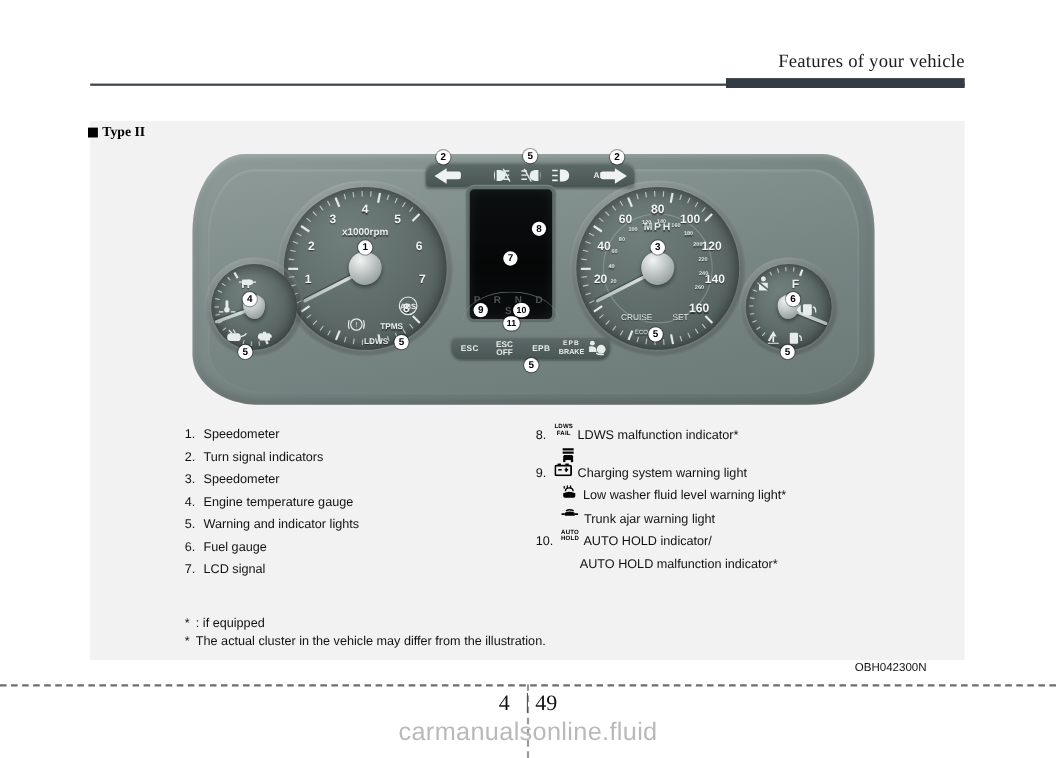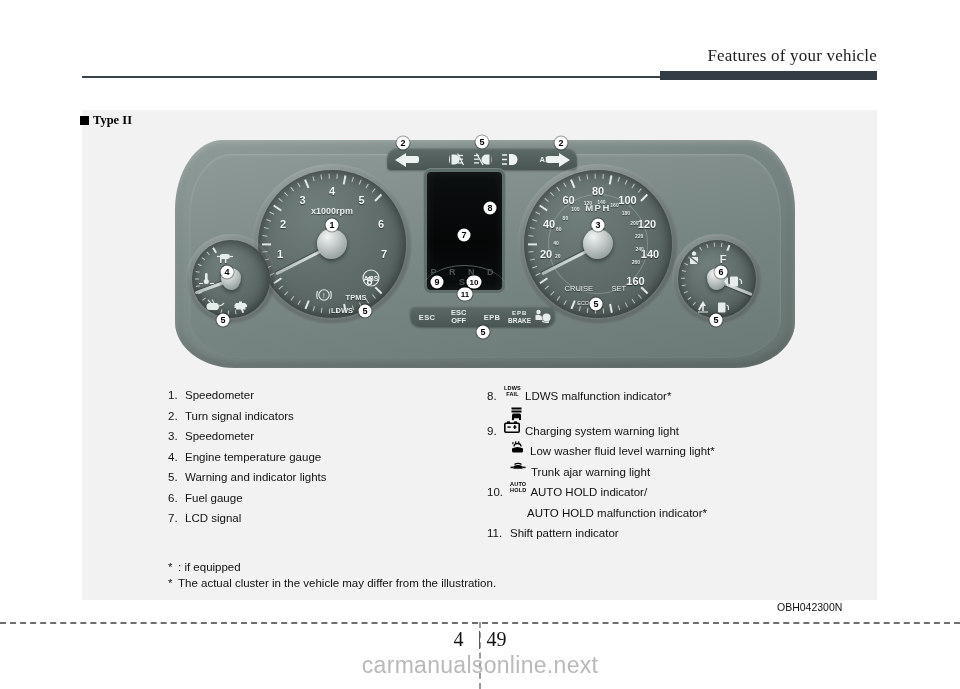--- a/index.html
+++ b/index.html
@@ -626,37 +626,33 @@
     <span class="li-ico mini-stack">
       <span>AUTO</span>
       <span>HOLD</span>
     </span>
     <span class="li-txt">AUTO HOLD indicator/</span>
   </div>
   <div class="cont">
     <span>AUTO HOLD malfunction indicator*</span>
   </div>
 
-  <div class="li">
-    <span class="li-num wide">11.</span>
-    <span class="li-txt">Shift pattern indicator</span>
-  </div>
 </div>
 
 <div id="notes">
   <div class="nrow">
     <span class="nstar">*</span>
     <span>: if equipped</span>
   </div>
   <div class="nrow">
     <span class="nstar">*</span>
     <span>The actual cluster in the vehicle may differ from the illustration.</span>
   </div>
 </div>
 
 <div id="fig-code">OBH042300N</div>
 
 <div id="dash-rule"></div>
 <div id="center-dash"></div>
 <div id="folio">
   <span class="chap">4</span><span class="vbar"></span><span>49</span>
 </div>
-<div id="watermark">carmanualsonline.next</div>
+<div id="watermark">carmanualsonline.fluid</div>
 
 </body></html>

